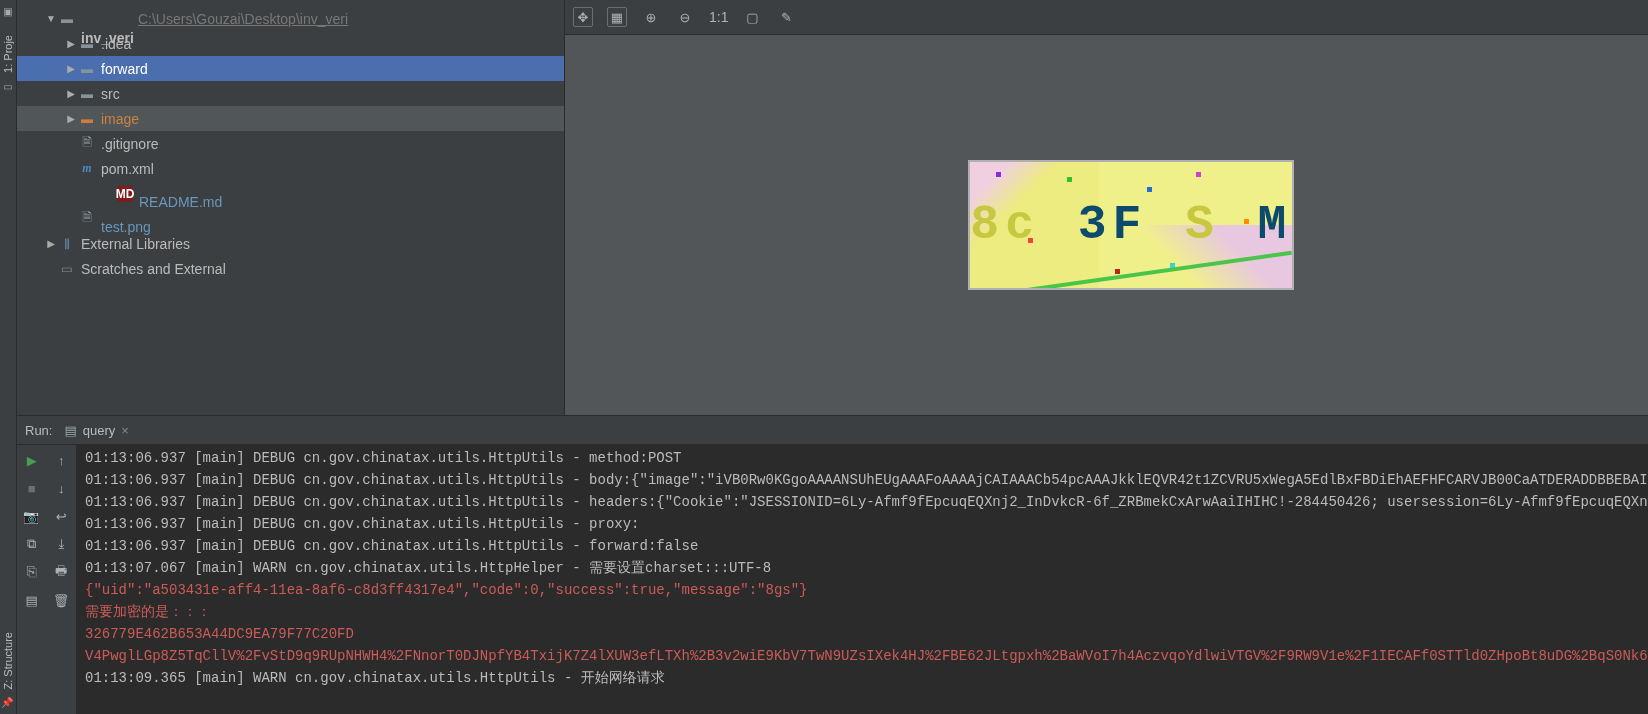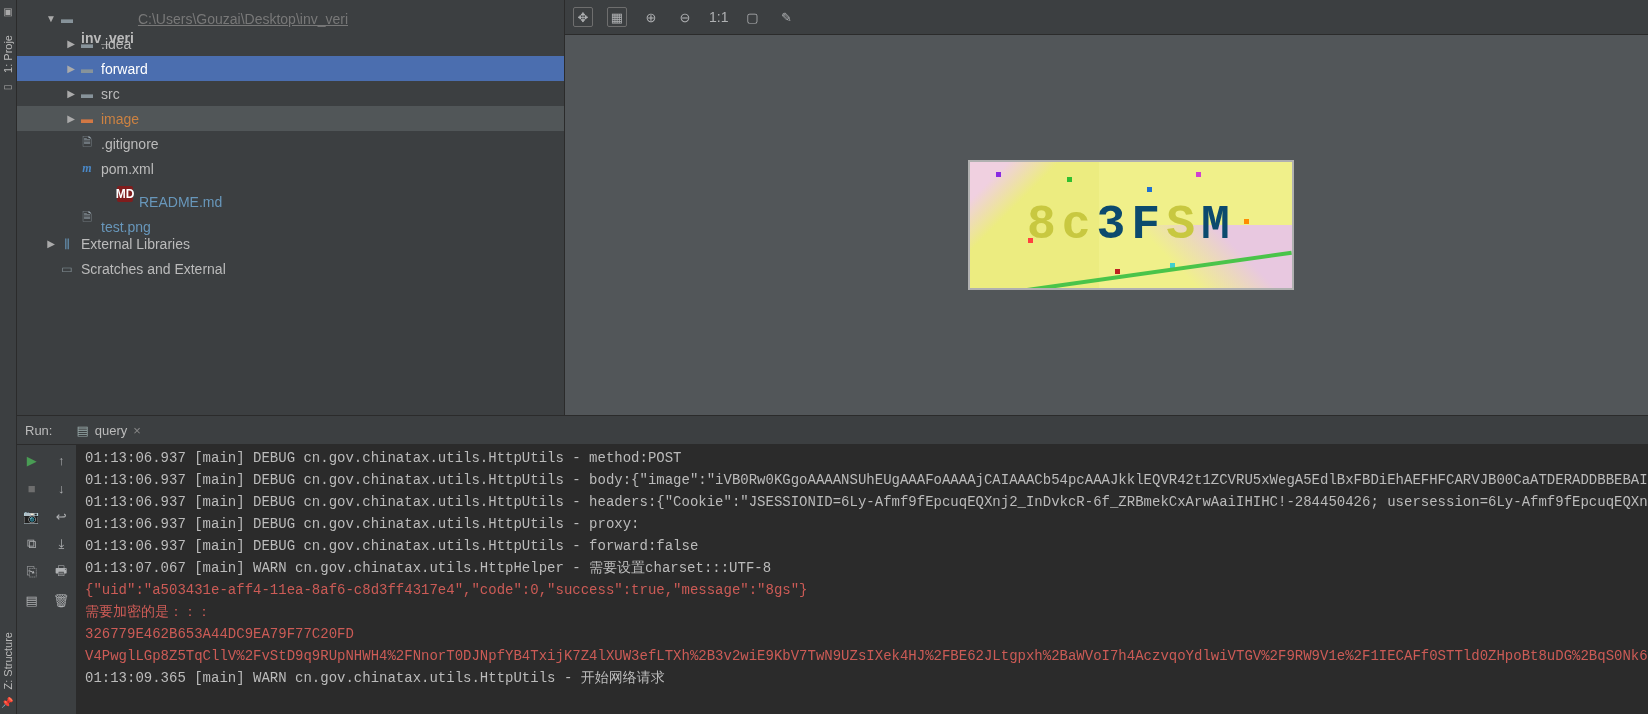--- a/index.html
+++ b/index.html
@@ -116,38 +116,38 @@
       background: #f0f08a;
       position: relative;
       overflow: hidden;
     }
     .captcha-bg1 { position:absolute; left:0; top:0; width:40%; height:100%; background: linear-gradient(135deg,#f0d0e0 15%, #ecec80 35%); }
     .captcha-bg2 { position:absolute; right:0; bottom:0; width:50%; height:50%; background: linear-gradient(45deg, transparent 30%, #e8c8e0 65%); }
     .captcha-line { position:absolute; left:10%; bottom:10%; width:90%; height:4px; background:#4ac44a; transform: rotate(-8deg); }
     .captcha-text {
       position: absolute;
       left: 0; top: 0; width: 100%; height: 100%;
-      display: flex; align-items: center; justify-content: center;
+      display: flex; align-items: center; justify-content: space-between;
       font-family: "Courier New", monospace;
       font-size: 48px; font-weight: bold;
       letter-spacing: 6px;
     }
     .ct-y { color: #c8c840; }
     .ct-b { color: #0c4a6e; }
     .speck { position:absolute; width:5px; height:5px; }
     .run-header {
       height: 30px;
       background: #3c3f41;
       border-top: 1px solid #2b2b2b;
       border-bottom: 1px solid #2b2b2b;
       display: flex;
       align-items: center;
       padding: 0 8px;
     }
-    .run-title { color: #bbb; font-size: 13px; margin-right: 16px; }
+    .run-title { color: #bbb; font-size: 13px; margin-right: 4px; }
     .run-tab {
       display: flex; align-items: center;
       padding: 4px 8px;
       color: #bbb;
       gap: 6px;
     }
     .console-area { display: flex; flex: 1; background: #2b2b2b; overflow: hidden; }
     .console-gutter {
       width: 60px;
       background: #3c3f41;

